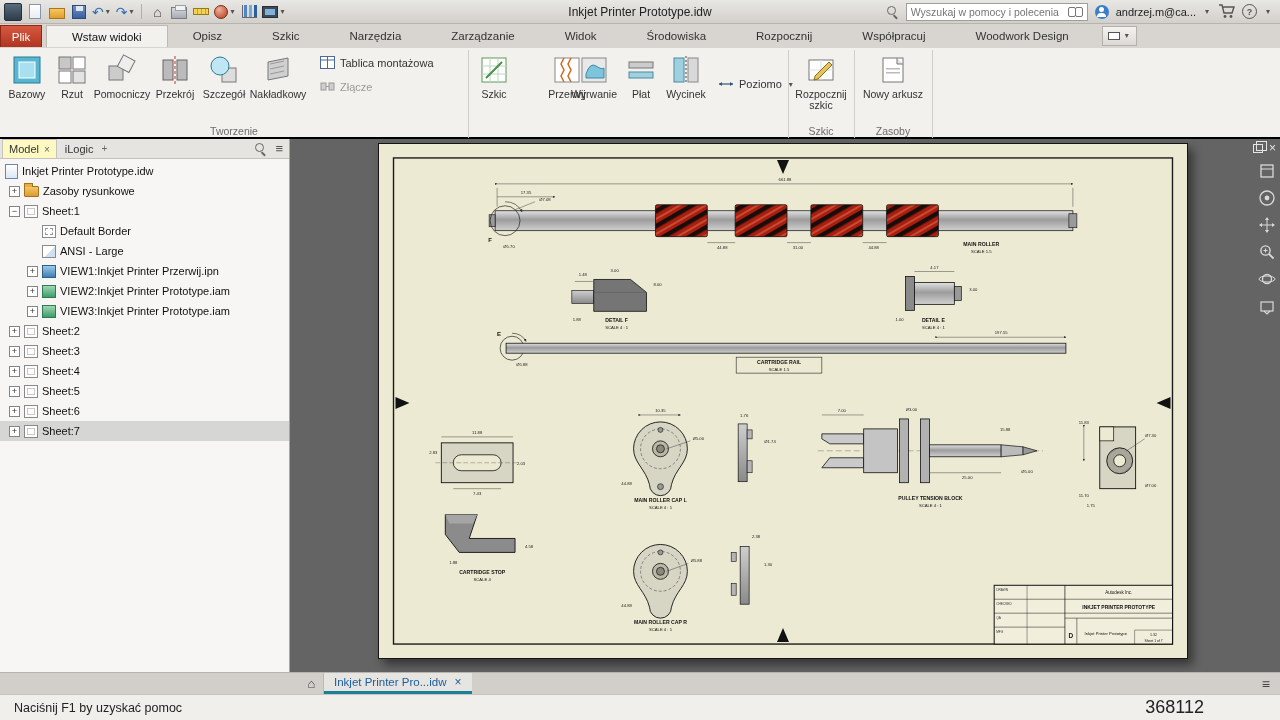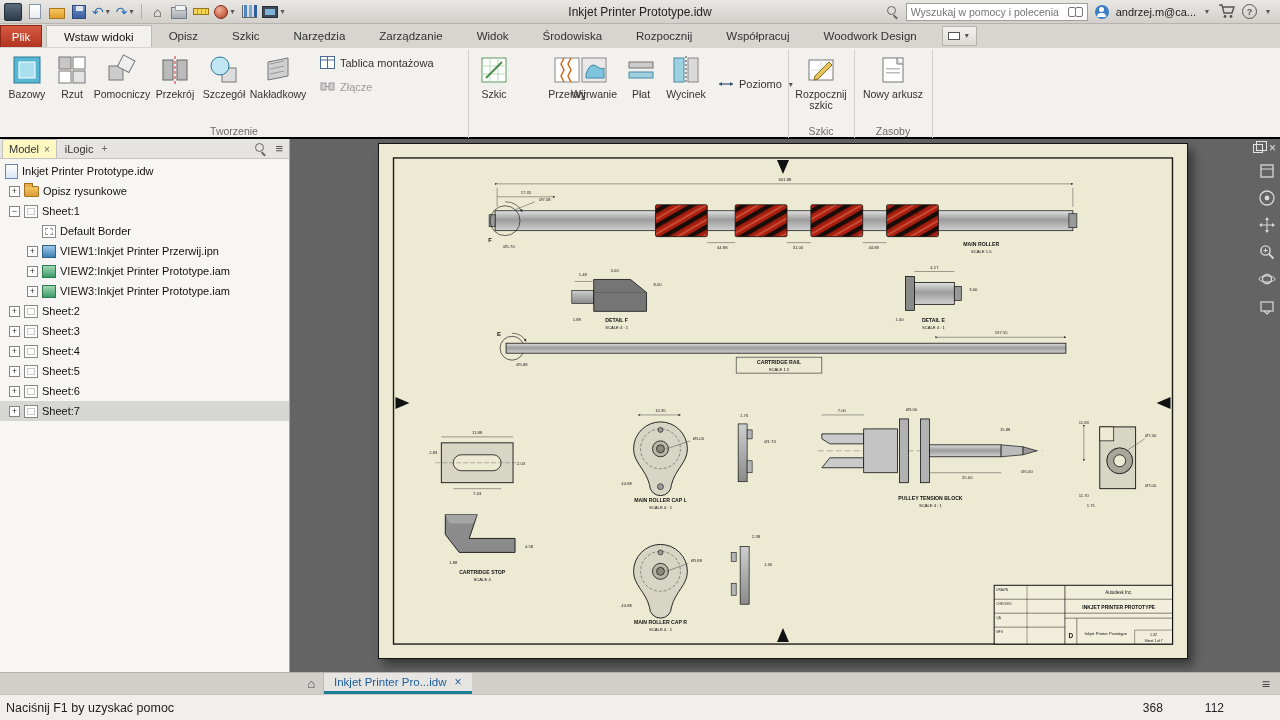--- a/index.html
+++ b/index.html
@@ -41,21 +41,21 @@
 .i-bino:before,.i-bino:after{content:"";position:absolute;top:1px;width:6px;height:8px;border:1.5px solid #777;border-radius:2px}
 .i-bino:before{left:0}.i-bino:after{right:0}
 .i-user{width:14px;height:14px;border-radius:50%;background:#3d7ec8;position:relative}
 .i-user:before{content:"";position:absolute;left:4.5px;top:2px;width:5px;height:5px;border-radius:50%;background:#fff}
 .i-user:after{content:"";position:absolute;left:2.5px;bottom:1.5px;width:9px;height:4.5px;border-radius:4px 4px 0 0;background:#fff}
 .i-help{width:15px;height:15px;border-radius:50%;border:1.5px solid #555;color:#555;font-size:9px;font-weight:bold;display:flex;align-items:center;justify-content:center}
 
 
 #tabrow{left:0;top:24px;width:1280px;height:24px;background:#d8d5d0;display:flex;align-items:center}
 #filebtn{width:42px;height:22px;background:linear-gradient(#d65a40,#b03420);color:#fff;font-size:11.5px;display:flex;align-items:center;justify-content:center;margin-right:4px;border:1px solid #8f2717;border-bottom:none}
-.rtab{height:22px;padding:0 17px;font-size:11.5px;color:#333;display:flex;align-items:center;white-space:nowrap}
+.rtab{height:22px;padding:0 25px;font-size:11.5px;color:#333;display:flex;align-items:center;white-space:nowrap}
 .rtab.active{background:#f2f1ee;border:1px solid #bdbab4;border-bottom:none;color:#111}
 #tab-extra{height:20px;margin-left:8px;margin-bottom:1px;padding:0 5px;border:1px solid #b4b1ab;background:linear-gradient(#f4f3f1,#ddd9d4);display:flex;align-items:center;gap:3px;font-size:10px;color:#444}
 .mini-rect{width:12px;height:8px;border:1px solid #555;background:#fff}
 
 
 #ribbon{left:0;top:48px;width:1280px;height:76px;background:#f2f1ee}
 #panelrow{left:0;top:124px;width:1280px;height:15px;background:#f2f1ee;border-bottom:2px solid #000000}
 .pl{position:absolute;top:1px;font-size:10.5px;color:#6b6b6b;text-align:center}
 .vdiv{position:absolute;top:50px;height:88px;width:1px;background:#d2cfca}
 .bigbtn{position:absolute;top:2px;display:flex;flex-direction:column;align-items:center;font-size:10.5px;color:#333;text-align:center;line-height:11px;cursor:default}
@@ -106,22 +106,22 @@
 
 
 #doctabs{left:0;top:672px;width:1280px;height:22px;background:#d2cfcb;border-top:1px solid #b7b4af;display:flex;align-items:stretch}
 #dt-home{width:24px;margin-left:300px;display:flex;align-items:center;justify-content:center;font-size:13px;color:#444;border-right:1px solid #bcb9b4}
 #dt-tab{display:flex;align-items:center;gap:8px;padding:0 10px;background:#e7e5e1;border-bottom:3px solid #1b7f96;font-size:11.5px;color:#1b5d9e}
 #dt-close{color:#1b5d9e;font-size:12px}
 #dt-right{margin-left:auto;display:flex;align-items:center;padding-right:10px;font-size:14px;color:#444}
 
 
 #statusbar{left:0;top:694px;width:1280px;height:26px;background:#f0efec;border-top:1px solid #c9c6c2;display:flex;align-items:center;font-size:12.5px;color:#222}
-#status-hint{padding-left:6px}
-#coords{margin-left:auto;display:flex;gap:42px;padding-right:56px;font-size:12px}
+#status-hint{padding-left:14px}
+#coords{margin-left:auto;display:flex;padding-right:76px;font-size:18px}
 </style>
 </head>
 <body>
 
 <div id="app">
 
   <div id="titlebar" class="abs">
     <div id="tb-title">Inkjet Printer Prototype.idw</div>
     <div class="qat">
       <span class="qbtn">
@@ -364,30 +364,34 @@
       </div>
     </div>
     <div id="btree">
       <div class="trow" style="padding-left:5px">
         <span class="ti ti-doc"></span>
         <span>Inkjet Printer Prototype.idw</span>
       </div>
       <div class="trow" style="padding-left:9px">
         <span class="exp">+</span>
         <span class="ti ti-folder"></span>
-        <span>Opisz rysunkowe</span>
+        <span>Zasoby rysunkowe</span>
       </div>
       <div class="trow" style="padding-left:9px">
         <span class="exp">−</span>
         <span class="ti ti-sheet"></span>
         <span>Sheet:1</span>
       </div>
       <div class="trow" style="padding-left:42px">
         <span class="ti ti-border"></span>
         <span>Default Border</span>
+      </div>
+      <div class="trow" style="padding-left:42px">
+        <span class="ti ti-ansi"></span>
+        <span>ANSI - Large</span>
       </div>
       <div class="trow" style="padding-left:27px">
         <span class="exp">+</span>
         <span class="ti ti-view ipn"></span>
         <span>VIEW1:Inkjet Printer Przerwij.ipn</span>
       </div>
       <div class="trow" style="padding-left:27px">
         <span class="exp">+</span>
         <span class="ti ti-view"></span>
         <span>VIEW2:Inkjet Printer Prototype.iam</span>

